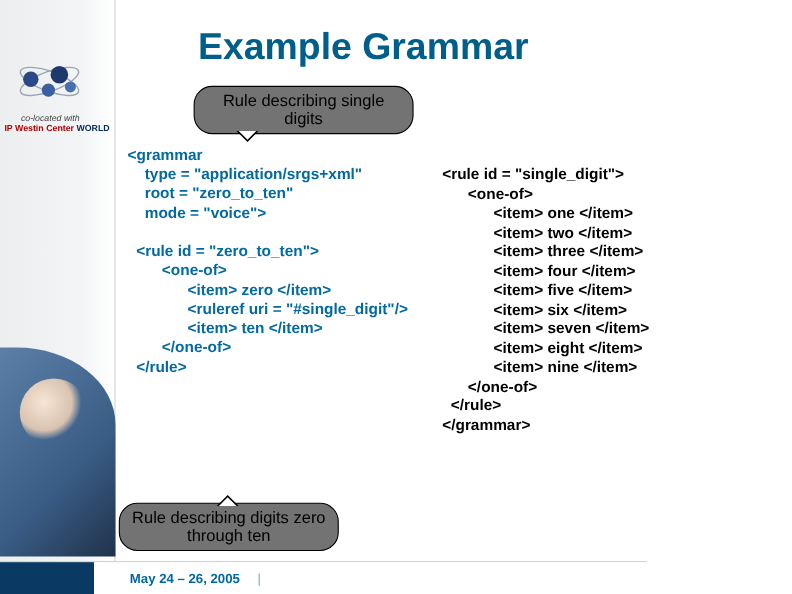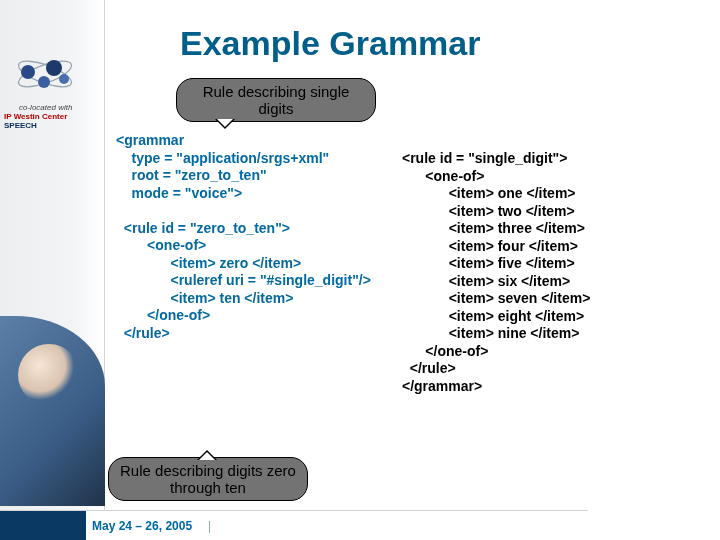--- a/index.html
+++ b/index.html
@@ -77,21 +77,21 @@
   }
   .code-right {
     position: absolute; left: 402px; top: 150px; width: 320px;
     font-family: Verdana, Arial, sans-serif; font-size: 14px; font-weight: bold;
     color:#000; white-space: pre; line-height: 1.25;
   }
 
   .footer {
     position: absolute; left: 0; bottom: 0; width: 588px; height: 30px;
     background: linear-gradient(to right, #0a3a64 0%, #0a3a64 14.6%, #fff 14.6%, #fff 100%);
-    display:flex; align-items:center; padding-left: 92px;
+    display:flex; align-items:center; padding-left: 118px;
     font-size: 12px; color:#0a3a64;
     border-top: 1px solid #d0d4d8;
   }
   .footer .dates { color:#0067a5; font-weight:bold; margin-right: 8px; }
   .footer .sep { color:#8aa; margin: 0 8px; }
 </style>
 </head>
 <body>
 
 <div class="sidebar">
@@ -101,21 +101,21 @@
       <ellipse cx="35" cy="20" rx="28" ry="9" fill="none" stroke="#9aa6b2" stroke-width="1.3" transform="rotate(-20 35 20)"></ellipse>
       <circle cx="18" cy="18" r="7" fill="#2a4a87"></circle>
       <circle cx="44" cy="14" r="8" fill="#1e3a6d"></circle>
       <circle cx="34" cy="28" r="6" fill="#3b5fa0"></circle>
       <circle cx="54" cy="25" r="5" fill="#4a6fae"></circle>
     </svg>
   </div>
   <div class="partner">
     <div class="lbl">co-located with</div>
     <span class="brand">IP Westin Center</span>
-    <span class="brand2">SPEECH</span>
+    <span class="brand2">WORLD</span>
   </div>
   <div class="photo"></div>
 </div>
 
 <div class="title">Example Grammar</div>
 
 <div class="callout top">Rule describing single digits</div>
 
 <div class="code-left">&lt;grammar
     type = "application/srgs+xml"

